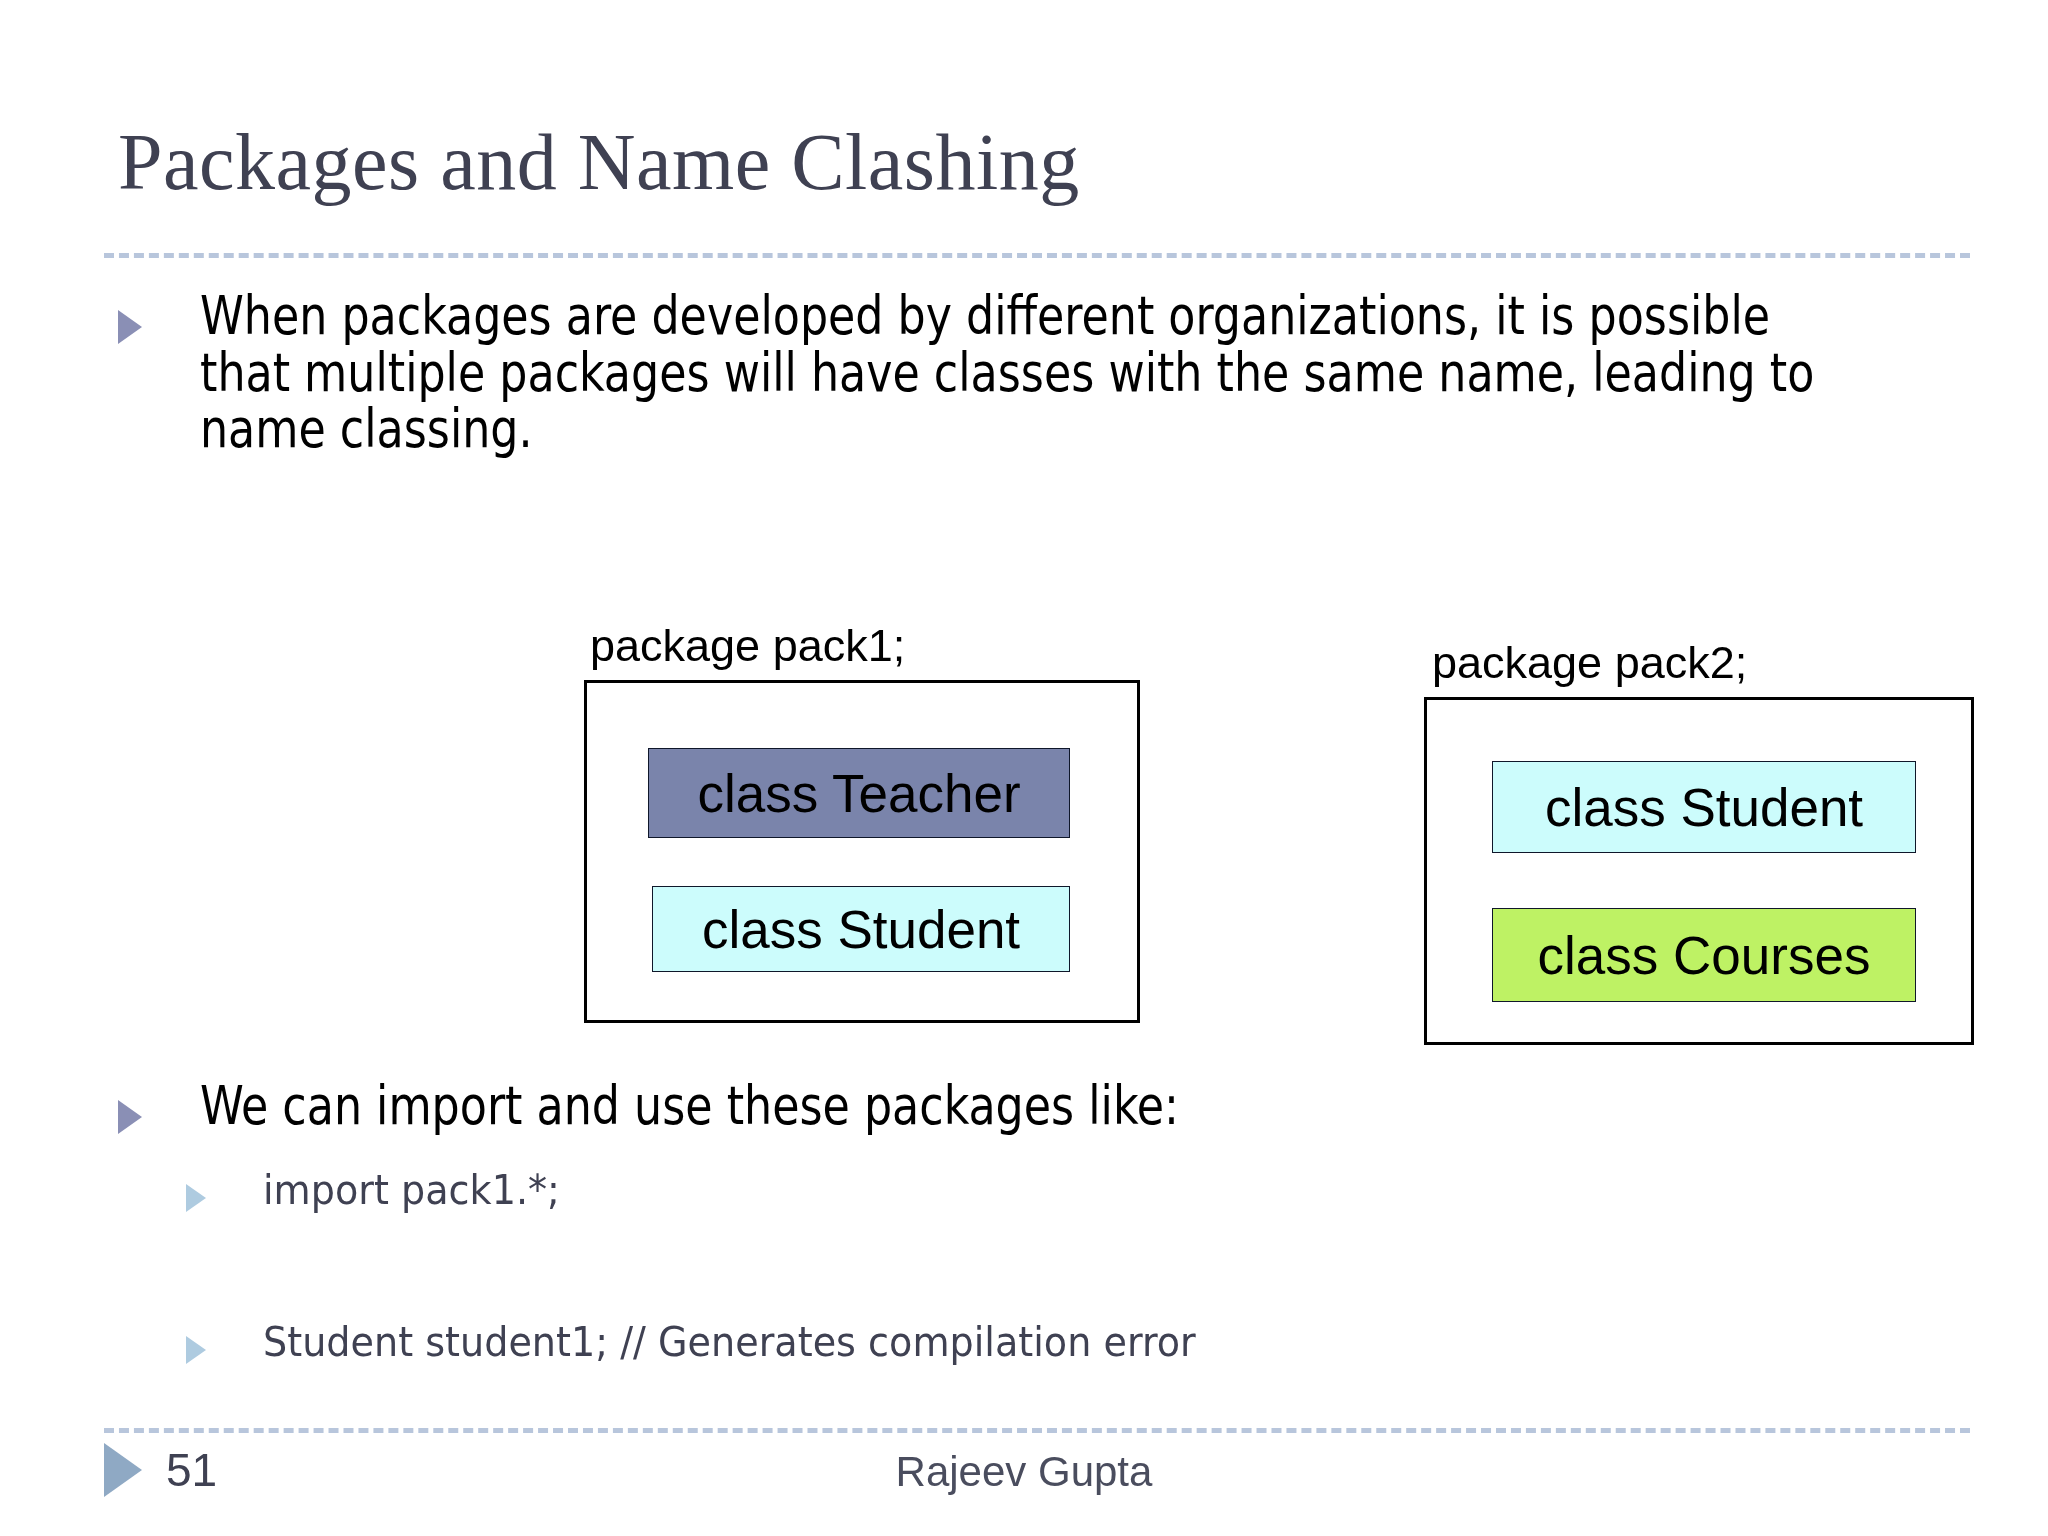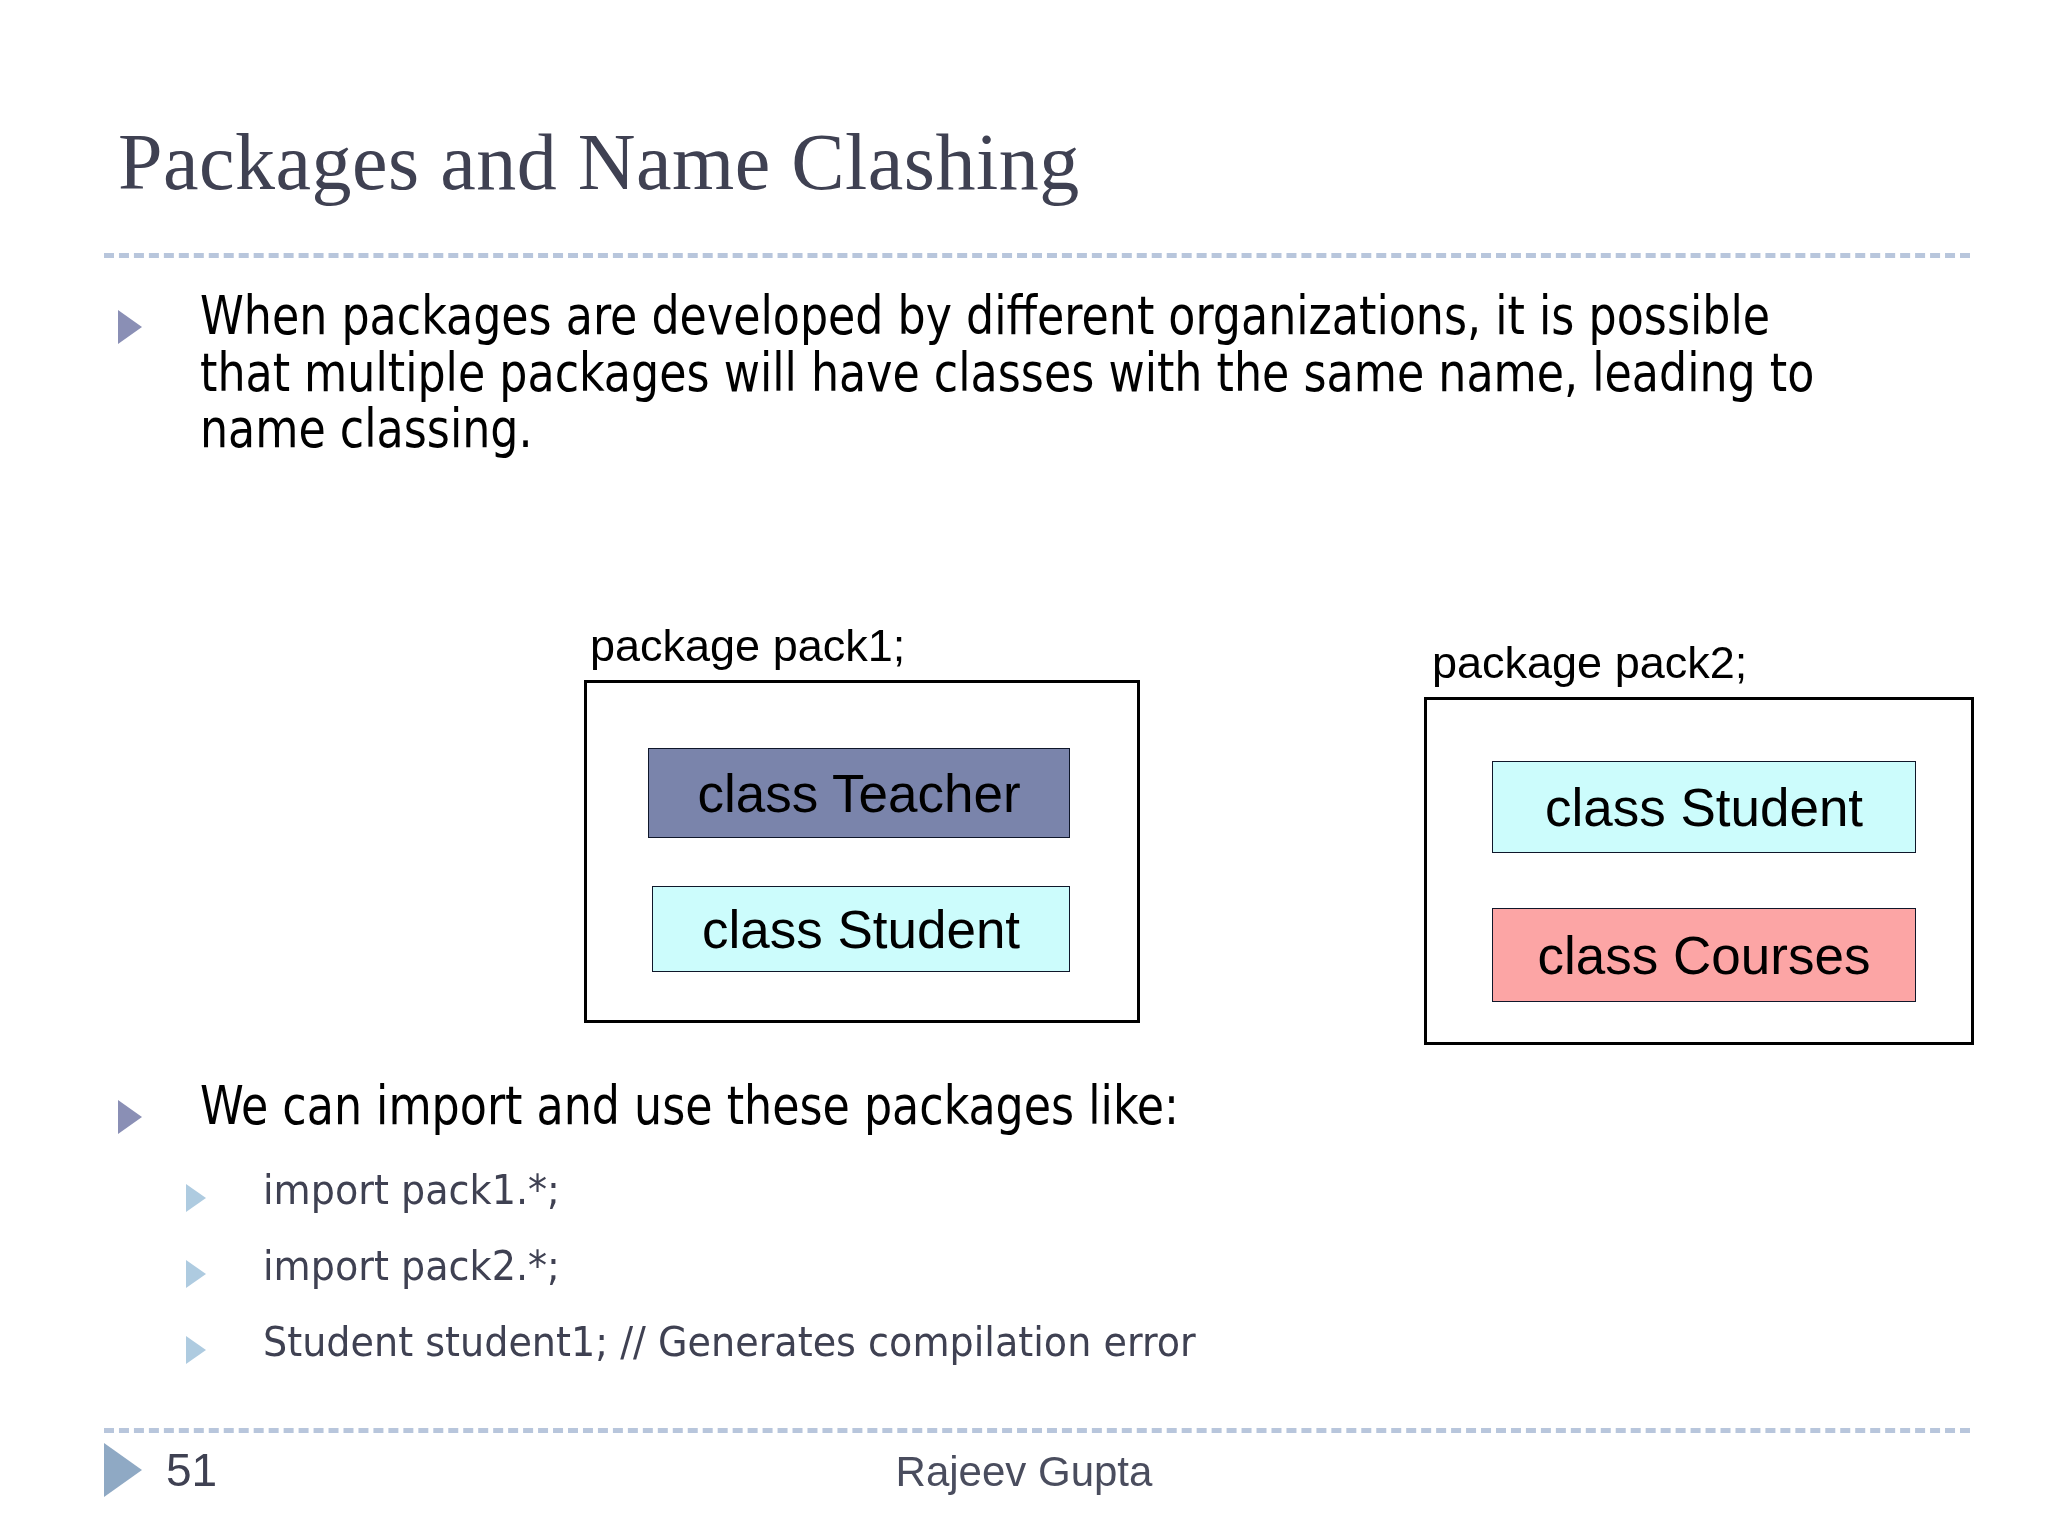--- a/index.html
+++ b/index.html
@@ -201,36 +201,32 @@
   <div class="class-box" id="cls-teacher" style="background:#7a84ab;">class Teacher</div>
 
   <div class="class-box" id="cls-student-1" style="background:#ccfcfc;">class Student</div>
 
   <div class="pkg-label" id="pkg2-label">package pack2;</div>
 
   <div class="pkg-box" id="pkg2-box"></div>
 
   <div class="class-box" id="cls-student-2" style="background:#ccfcfc;">class Student</div>
 
-  <div class="class-box" id="cls-courses" style="background:#fca5a5;">class Courses</div>
+  <div class="class-box" id="cls-courses" style="background:#bef264;">class Courses</div>
 
   <div class="bullet-row" id="bullet2">
     <span class="tri tri-l1"></span>
     <span class="bullet-text-l1">We can import and use these packages like:</span>
   </div>
 
   <div class="bullet-row" id="sub1">
     <span class="tri tri-l2"></span>
     <span class="bullet-text-l2">import pack1.*;</span>
   </div>
 
-  <div class="bullet-row" id="sub2">
-    <span class="tri tri-l2"></span>
-    <span class="bullet-text-l2">import pack2.*;</span>
-  </div>
 
   <div class="bullet-row" id="sub3">
     <span class="tri tri-l2"></span>
     <span class="bullet-text-l2">Student student1; // Generates compilation error</span>
   </div>
 
   <div class="footer-rule"></div>
 
   <div class="footer-num-wrap">
     <span class="tri tri-footer"></span>

